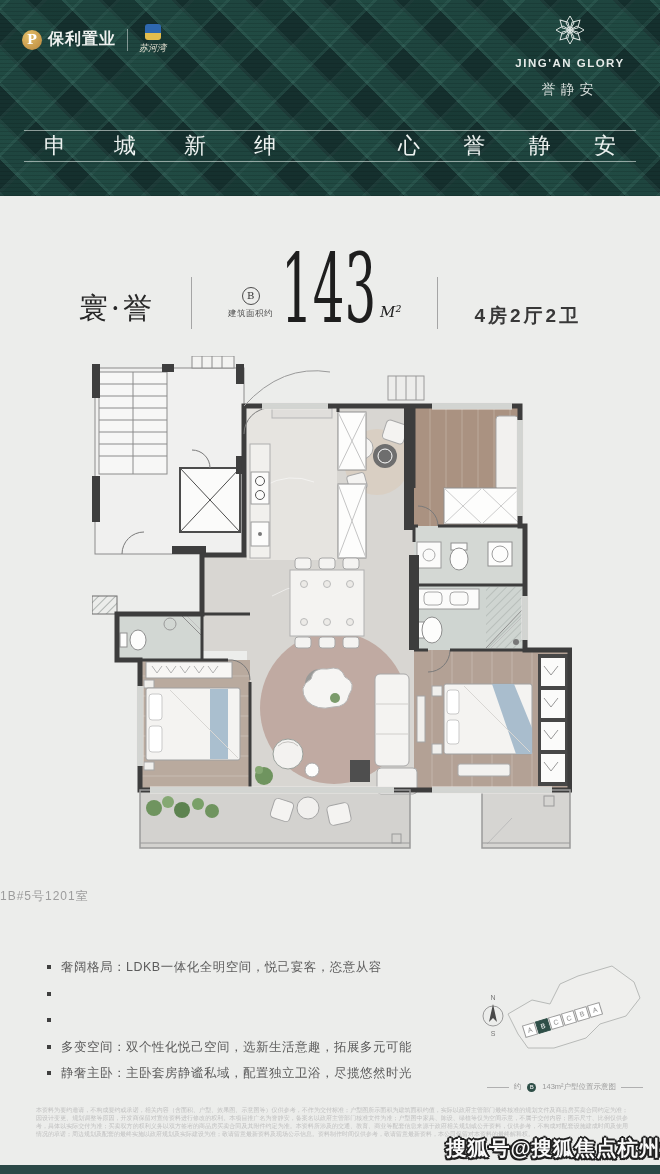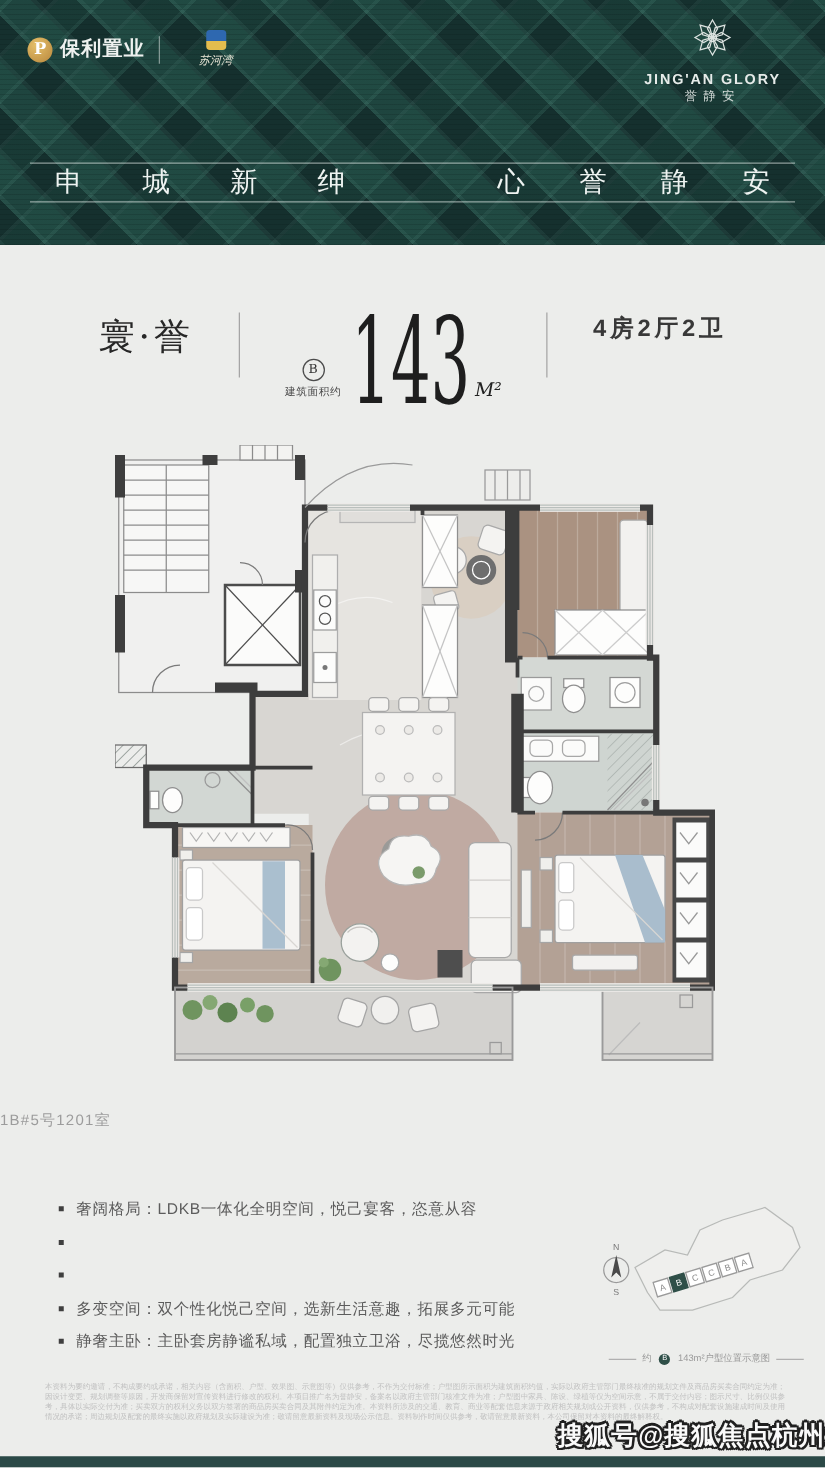--- a/index.html
+++ b/index.html
@@ -14,35 +14,35 @@
       repeating-linear-gradient(-45deg, rgba(130,195,180,.08) 0 3px, transparent 3px 26px),
       repeating-linear-gradient(45deg, transparent 0 26px, rgba(40,90,80,.50) 26px 52px),
       repeating-linear-gradient(-45deg, transparent 0 26px, rgba(30,72,64,.42) 26px 52px),
       #15302e;}
   .logos{position:absolute;left:22px;top:24px;display:flex;align-items:center;gap:11px;}
   .poly{display:flex;align-items:center;gap:6px;}
   .poly-badge{width:20px;height:20px;border-radius:50%;background:radial-gradient(circle at 35% 30%,#e5c06a,#b8863c);
     color:#fff;font-family:"DejaVu Serif",serif;font-weight:bold;font-size:13px;line-height:20px;text-align:center;}
   .poly-name{color:#eef1ef;font-size:16px;font-weight:bold;letter-spacing:1px;}
   .logo-sep{width:1px;height:22px;background:rgba(255,255,255,.45);}
-  .partner{display:flex;flex-direction:column;align-items:center;margin-left:20px;}
+  .partner{display:flex;flex-direction:column;align-items:center;}
   .partner-badge{width:16px;height:16px;border-radius:3px;background:linear-gradient(180deg,#2e68b0 0 55%,#e3bd4e 55% 100%);}
   .partner-name{margin-top:2px;color:#e9e5d6;font-size:9px;font-style:italic;font-family:"DejaVu Serif",serif;}
   .brand{position:absolute;right:24px;top:12px;width:132px;text-align:center;}
   .brand-en{margin-top:5px;color:#e6ebe9;font-size:11.5px;font-weight:bold;letter-spacing:1.5px;}
-  .brand-cn{margin-top:0;color:#d6ddda;font-size:10px;letter-spacing:5px;}
+  .brand-cn{margin-top:12px;color:#d6ddda;font-size:14px;letter-spacing:5px;}
   .slogan{position:absolute;left:24px;right:24px;top:130px;height:30px;
     border-top:1px solid rgba(240,245,243,.55);border-bottom:1px solid rgba(240,245,243,.55);
     display:flex;align-items:center;justify-content:space-between;padding:0 20px;}
   .slg{display:flex;justify-content:space-between;}
   .slg.left{width:232px;} .slg.right{width:218px;}
   .slg span{font-family:"DejaVu Serif",serif;font-size:22px;color:#eef3f1;}
 
   
-  .title-row{position:absolute;left:0;right:0;top:250px;display:flex;justify-content:center;align-items:flex-start;}
+  .title-row{position:absolute;left:0;right:0;top:250px;display:flex;justify-content:center;align-items:flex-end;}
   .series{font-family:"DejaVu Serif",serif;font-size:29px;letter-spacing:3px;color:#272727;}
   .vline{width:1px;height:52px;background:#a5a5a5;margin:0 36px;}
   .area-block{display:flex;align-items:center;}
   .area-meta{display:flex;flex-direction:column;align-items:center;transform:translateY(14px);margin-right:7px;}
   .circle-b{width:16px;height:16px;border:1px solid #4c4c4c;border-radius:50%;
     font-family:"DejaVu Serif",serif;font-size:10px;line-height:16px;text-align:center;color:#333;}
   .area-prefix{margin-top:3px;font-size:8.5px;color:#4a4a4a;letter-spacing:.5px;white-space:nowrap;}
   .area-num-wrap{width:98px;display:flex;justify-content:center;}
   .area-num{display:inline-block;font-family:"DejaVu Serif",serif;font-size:96px;line-height:.82;color:#1e1e1e;
     transform:scaleX(.52);transform-origin:50% 100%;}

